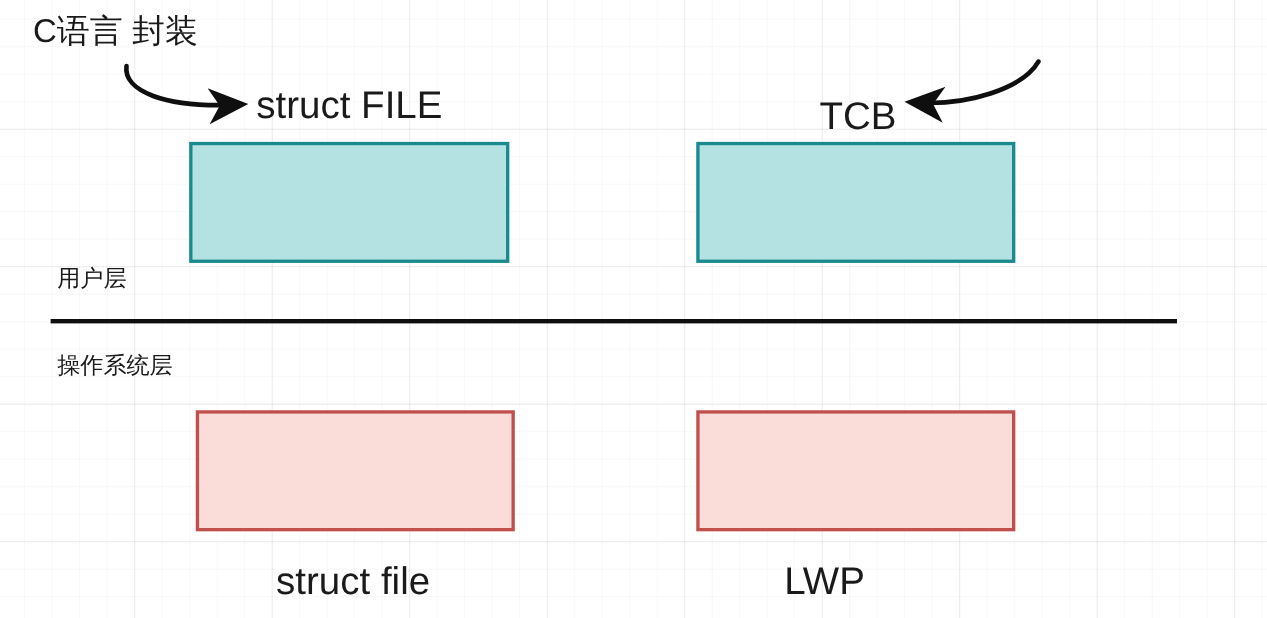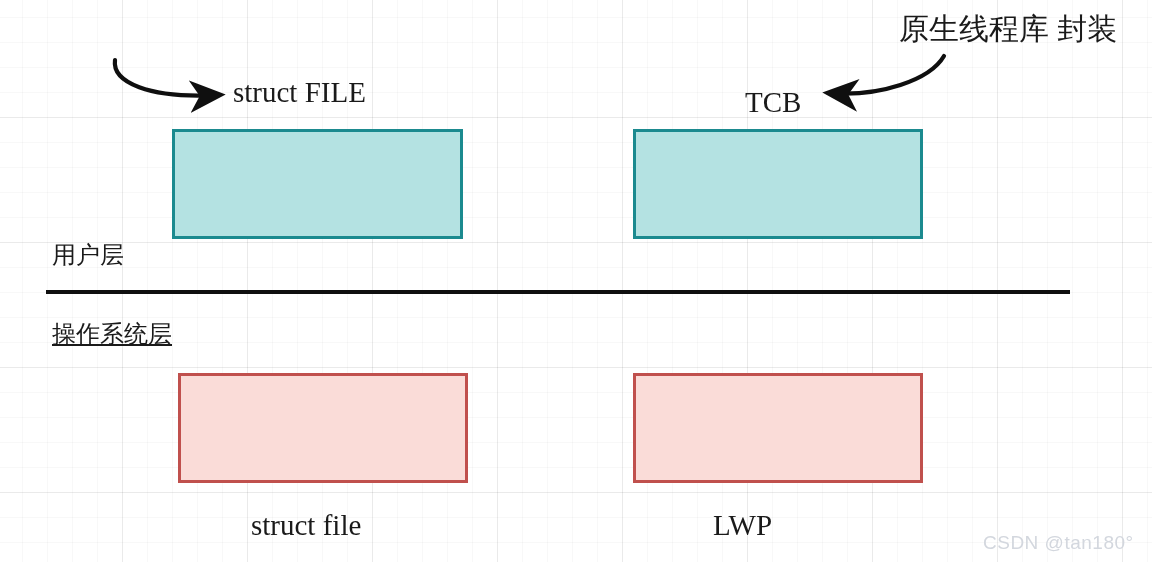--- a/index.html
+++ b/index.html
@@ -38,26 +38,25 @@
     color: #1a1a1a;
     white-space: nowrap;
     line-height: 1;
   }
 
   .cn-label {
     font-size: 30px;
   }
 
   .en-label {
-    font-size: 29px;
-    font-family: Liberation Serif, serif;
+    font-size: 35px;
   }
 
   .layer-label {
-    font-size: 24px;
+    font-size: 21px;
   }
 
   .box {
     position: absolute;
     box-sizing: border-box;
   }
 
   .box-teal {
     background: #b4e2e2;
     border: 3px solid #1b8a8f;
@@ -85,56 +84,55 @@
     color: #d3d7de;
     white-space: nowrap;
     letter-spacing: 0.5px;
   }
 </style>
 </head>
 <body>
 
 <div id="canvas">
 
+  <div class="lbl cn-label" style="left:30px; top:14px;">C语言 封装</div>
 
   <svg class="arrow-svg" style="left:0px; top:0px;" width="1152" height="562">
     <defs>
       <marker id="ah-right" markerWidth="9" markerHeight="9" refX="7" refY="4.5" orient="auto" markerUnits="strokeWidth">
         <path d="M0,0.6 L8.6,4.5 L0,8.4 L2.4,4.5 Z" fill="#0f0f0f"></path>
       </marker>
       <marker id="ah-left" markerWidth="9" markerHeight="9" refX="7" refY="4.5" orient="auto" markerUnits="strokeWidth">
         <path d="M0,0.6 L8.6,4.5 L0,8.4 L2.4,4.5 Z" fill="#0f0f0f"></path>
       </marker>
     </defs>
     <path d="M115,60 C112,82 148,99 219,95" fill="none" stroke="#0f0f0f" stroke-width="4.2" stroke-linecap="round" marker-end="url(#ah-right)"></path>
   </svg>
 
   <div class="lbl en-label" style="left:233px; top:78px;">struct FILE</div>
 
-  <div class="lbl cn-label" style="left:899px; top:14px;">原生线程库 封装</div>
 
   <svg class="arrow-svg" style="left:0px; top:0px;" width="1152" height="562">
     <path d="M944,56 C930,80 880,97 829,93" fill="none" stroke="#0f0f0f" stroke-width="4.2" stroke-linecap="round" marker-end="url(#ah-left)"></path>
   </svg>
 
   <div class="lbl en-label" style="left:745px; top:88px;">TCB</div>
 
   <div class="box box-teal" style="left:172px; top:129px; width:291px; height:110px;"></div>
 
   <div class="box box-teal" style="left:633px; top:129px; width:290px; height:110px;"></div>
 
   <div class="lbl layer-label" style="left:52px; top:243px;">用户层</div>
 
   <div class="divider" style="left:46px; top:290px; width:1024px;"></div>
 
-  <div class="lbl layer-label" style="left:52px; top:322px;text-decoration:underline;">操作系统层</div>
+  <div class="lbl layer-label" style="left:52px; top:322px;">操作系统层</div>
 
   <div class="box box-pink" style="left:178px; top:373px; width:290px; height:110px;"></div>
 
   <div class="box box-pink" style="left:633px; top:373px; width:290px; height:110px;"></div>
 
   <div class="lbl en-label" style="left:251px; top:511px;">struct file</div>
 
   <div class="lbl en-label" style="left:713px; top:511px;">LWP</div>
 
-  <div class="watermark" style="left:983px; top:532px;">CSDN @tan180°</div>
 
 </div>
 
 </body></html>

